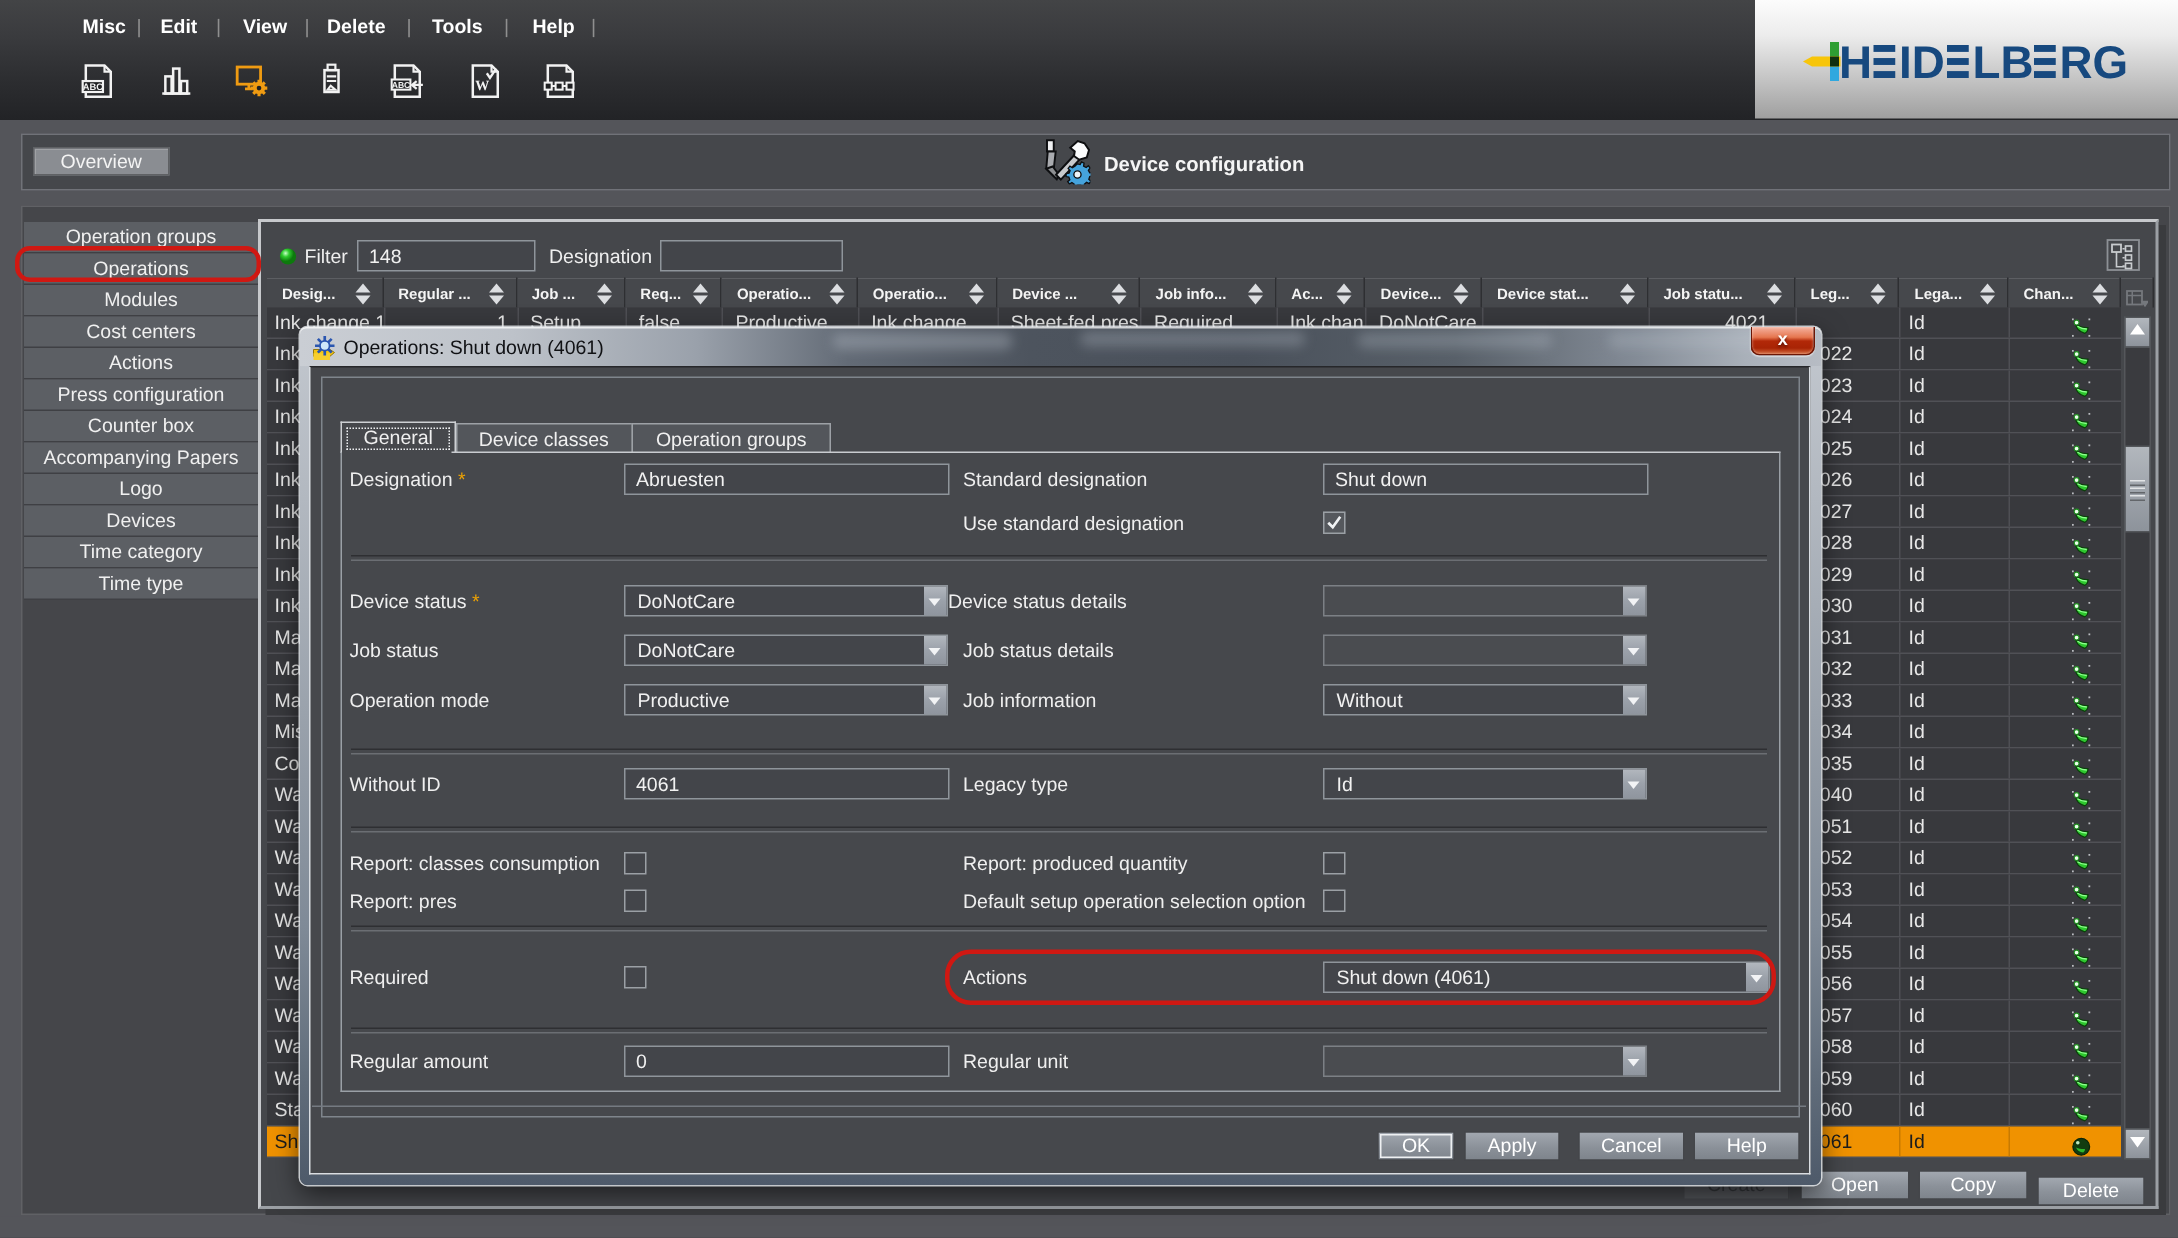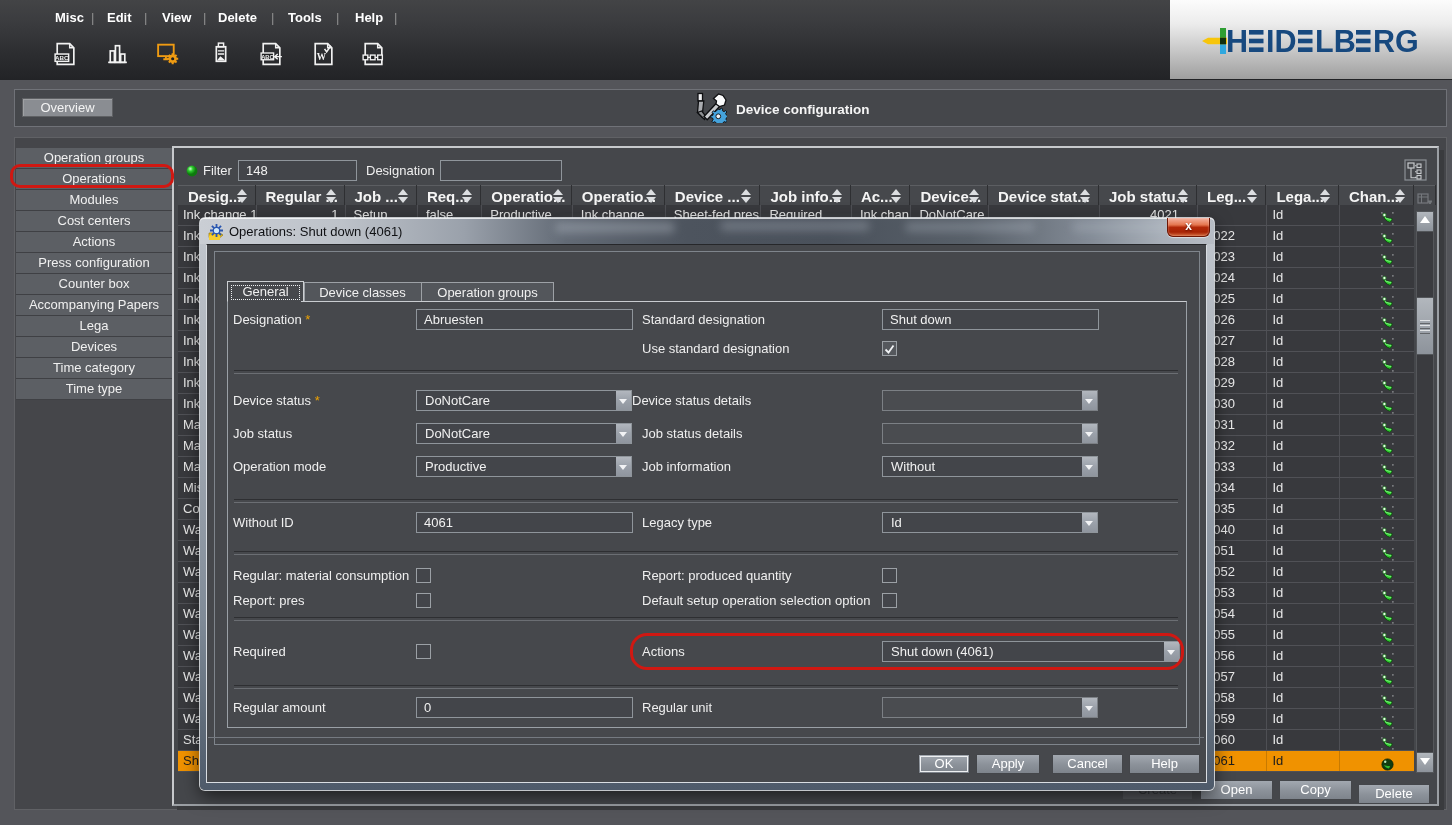--- a/index.html
+++ b/index.html
@@ -25,21 +25,21 @@
 .side{left:16px;width:156px;height:20px;background:#5c5f64;border-bottom:1px solid #3f4044;
  color:#f0f0f0;font-size:13px;text-align:center;line-height:20px;}
 
 #tbox{left:172px;top:146px;width:1263px;height:656px;background:#45474b;
  border-top:2px solid #c7c9cc;border-left:2px solid #c7c9cc;border-right:2px solid #9b9fa4;border-bottom:2px solid #9b9fa4;
  box-shadow:5px 4px 0 #3a3b3e;}
 .inp{background:#43454a;border:1px solid #8f959b;color:#f1f1f1;font-size:13px;line-height:19px;padding-left:7px;}
 .lbl{font-size:13px;color:#efefef;height:16px;line-height:16px;}
 
 .hcell{top:185px;height:20px;background:#46484c;border-right:1px solid #2e2f32;
- box-shadow:inset 0 1px 0 #5c5e62;color:#f4f4f4;font-size:15px;font-weight:bold;line-height:23px;}
+ box-shadow:inset 0 1px 0 #5c5e62;color:#f4f4f4;font-size:10px;font-weight:bold;line-height:23px;}
 .hcell .t{position:absolute;left:10px;top:0;}
 .sort{position:absolute;right:7px;top:4px;width:11px;height:14px;}
 .sort i{position:absolute;left:0;width:0;height:0;border-left:5.5px solid transparent;border-right:5.5px solid transparent;}
 .sort .u{top:0;border-bottom:6px solid #dcdee1;}
 .sort .d{bottom:0;border-top:6px solid #dcdee1;}
 .row{left:178px;width:1236px;height:20px;background:#38393d;border-bottom:1px solid #505156;}
 .row.sel{background:#f09200;}
 .cell{position:absolute;top:0;height:20px;line-height:20px;font-size:13px;color:#e8e8e8;overflow:hidden;}
 .row.sel .cell{color:#1d1d1d;}
 .vline{position:absolute;top:0;bottom:0;width:1px;background:#4e4f54;}
@@ -186,21 +186,21 @@
 <div class="ab" id="mpanel"></div>
 <div class="ab" style="left:0;top:811px;width:1452px;height:14px;background:#54555a;"></div>
 <div class="ab side txt" style="top:148px;">Operation groups</div>
 <div class="ab side txt" style="top:169px;">Operations</div>
 <div class="ab side txt" style="top:190px;">Modules</div>
 <div class="ab side txt" style="top:211px;">Cost centers</div>
 <div class="ab side txt" style="top:232px;">Actions</div>
 <div class="ab side txt" style="top:253px;">Press configuration</div>
 <div class="ab side txt" style="top:274px;">Counter box</div>
 <div class="ab side txt" style="top:295px;">Accompanying Papers</div>
-<div class="ab side txt" style="top:316px;">Lega</div>
+<div class="ab side txt" style="top:316px;">Logo</div>
 <div class="ab side txt" style="top:337px;">Devices</div>
 <div class="ab side txt" style="top:358px;">Time category</div>
 <div class="ab side txt" style="top:379px;">Time type</div>
 <div class="ab" id="tbox"></div>
 <svg class="ab" style="left:186px;top:165px" width="12" height="12" viewBox="0 0 12 12">
     <defs>
       <radialGradient id="gb" cx="35%" cy="30%">
         <stop offset="0%" stop-color="#c9ffc9"></stop>
         <stop offset="45%" stop-color="#2ecc2e"></stop>
         <stop offset="100%" stop-color="#0d7a0d"></stop>
@@ -1239,21 +1239,21 @@
 <div class="ab lbl txt" style="left:233px;top:515px;">Without ID</div>
 <div class="ab inp txt" style="left:416px;top:512px;width:208px;height:19px;">4061</div>
 <div class="ab lbl txt" style="left:642px;top:515px;">Legacy type</div>
 <div class="ab dd" style="left:882px;top:512px;width:214px;height:19px;">
     <span class="dtx txt">Id</span>
     <span class="at">
       <i></i>
     </span>
   </div>
 <div class="ab groove" style="top:551px;"></div>
-<div class="ab lbl txt" style="left:233px;top:568px;">Regular: material consumption</div>
+<div class="ab lbl txt" style="left:233px;top:568px;">Report: classes consumption</div>
 <div class="ab cb" style="left:416px;top:568px;"></div>
 <div class="ab lbl txt" style="left:642px;top:568px;">Report: produced quantity</div>
 <div class="ab cb" style="left:882px;top:568px;"></div>
 <div class="ab lbl txt" style="left:233px;top:593px;">Report: pres</div>
 <div class="ab cb" style="left:416px;top:593px;"></div>
 <div class="ab lbl txt" style="left:642px;top:593px;">Default setup operation selection option</div>
 <div class="ab cb" style="left:882px;top:593px;"></div>
 <div class="ab groove" style="top:617px;"></div>
 <div class="ab lbl txt" style="left:233px;top:644px;">Required</div>
 <div class="ab cb" style="left:416px;top:644px;"></div>

